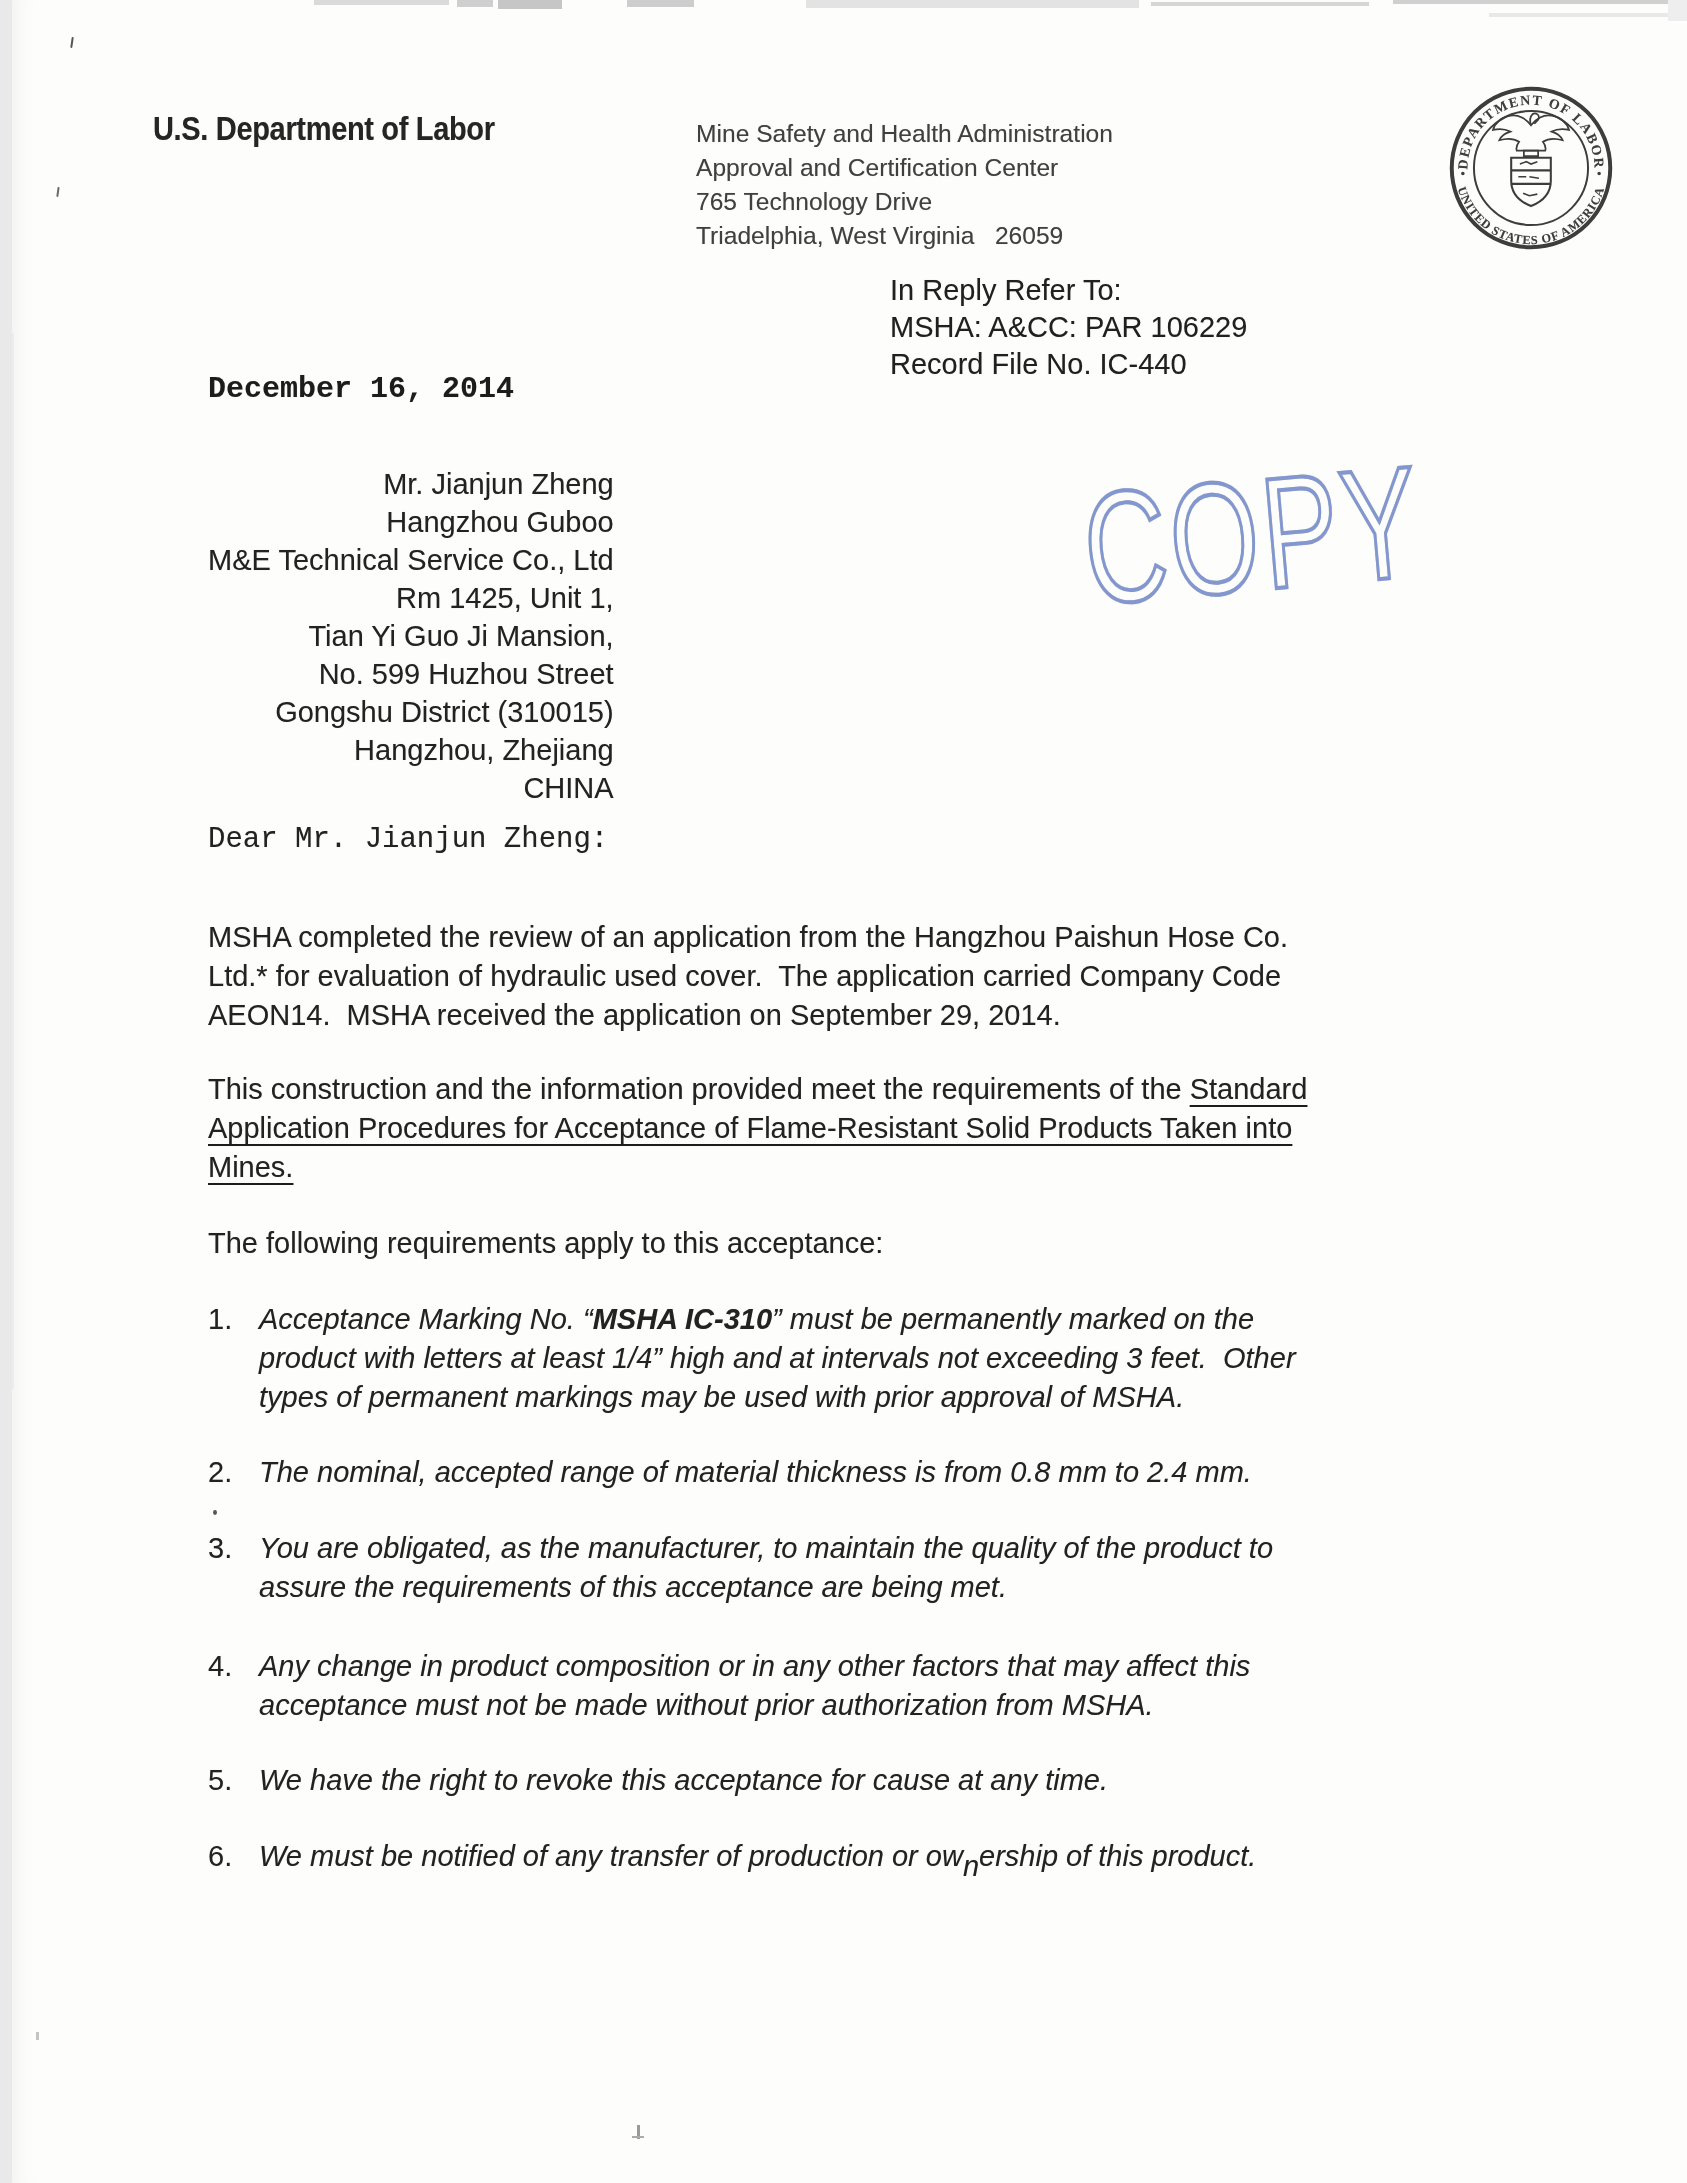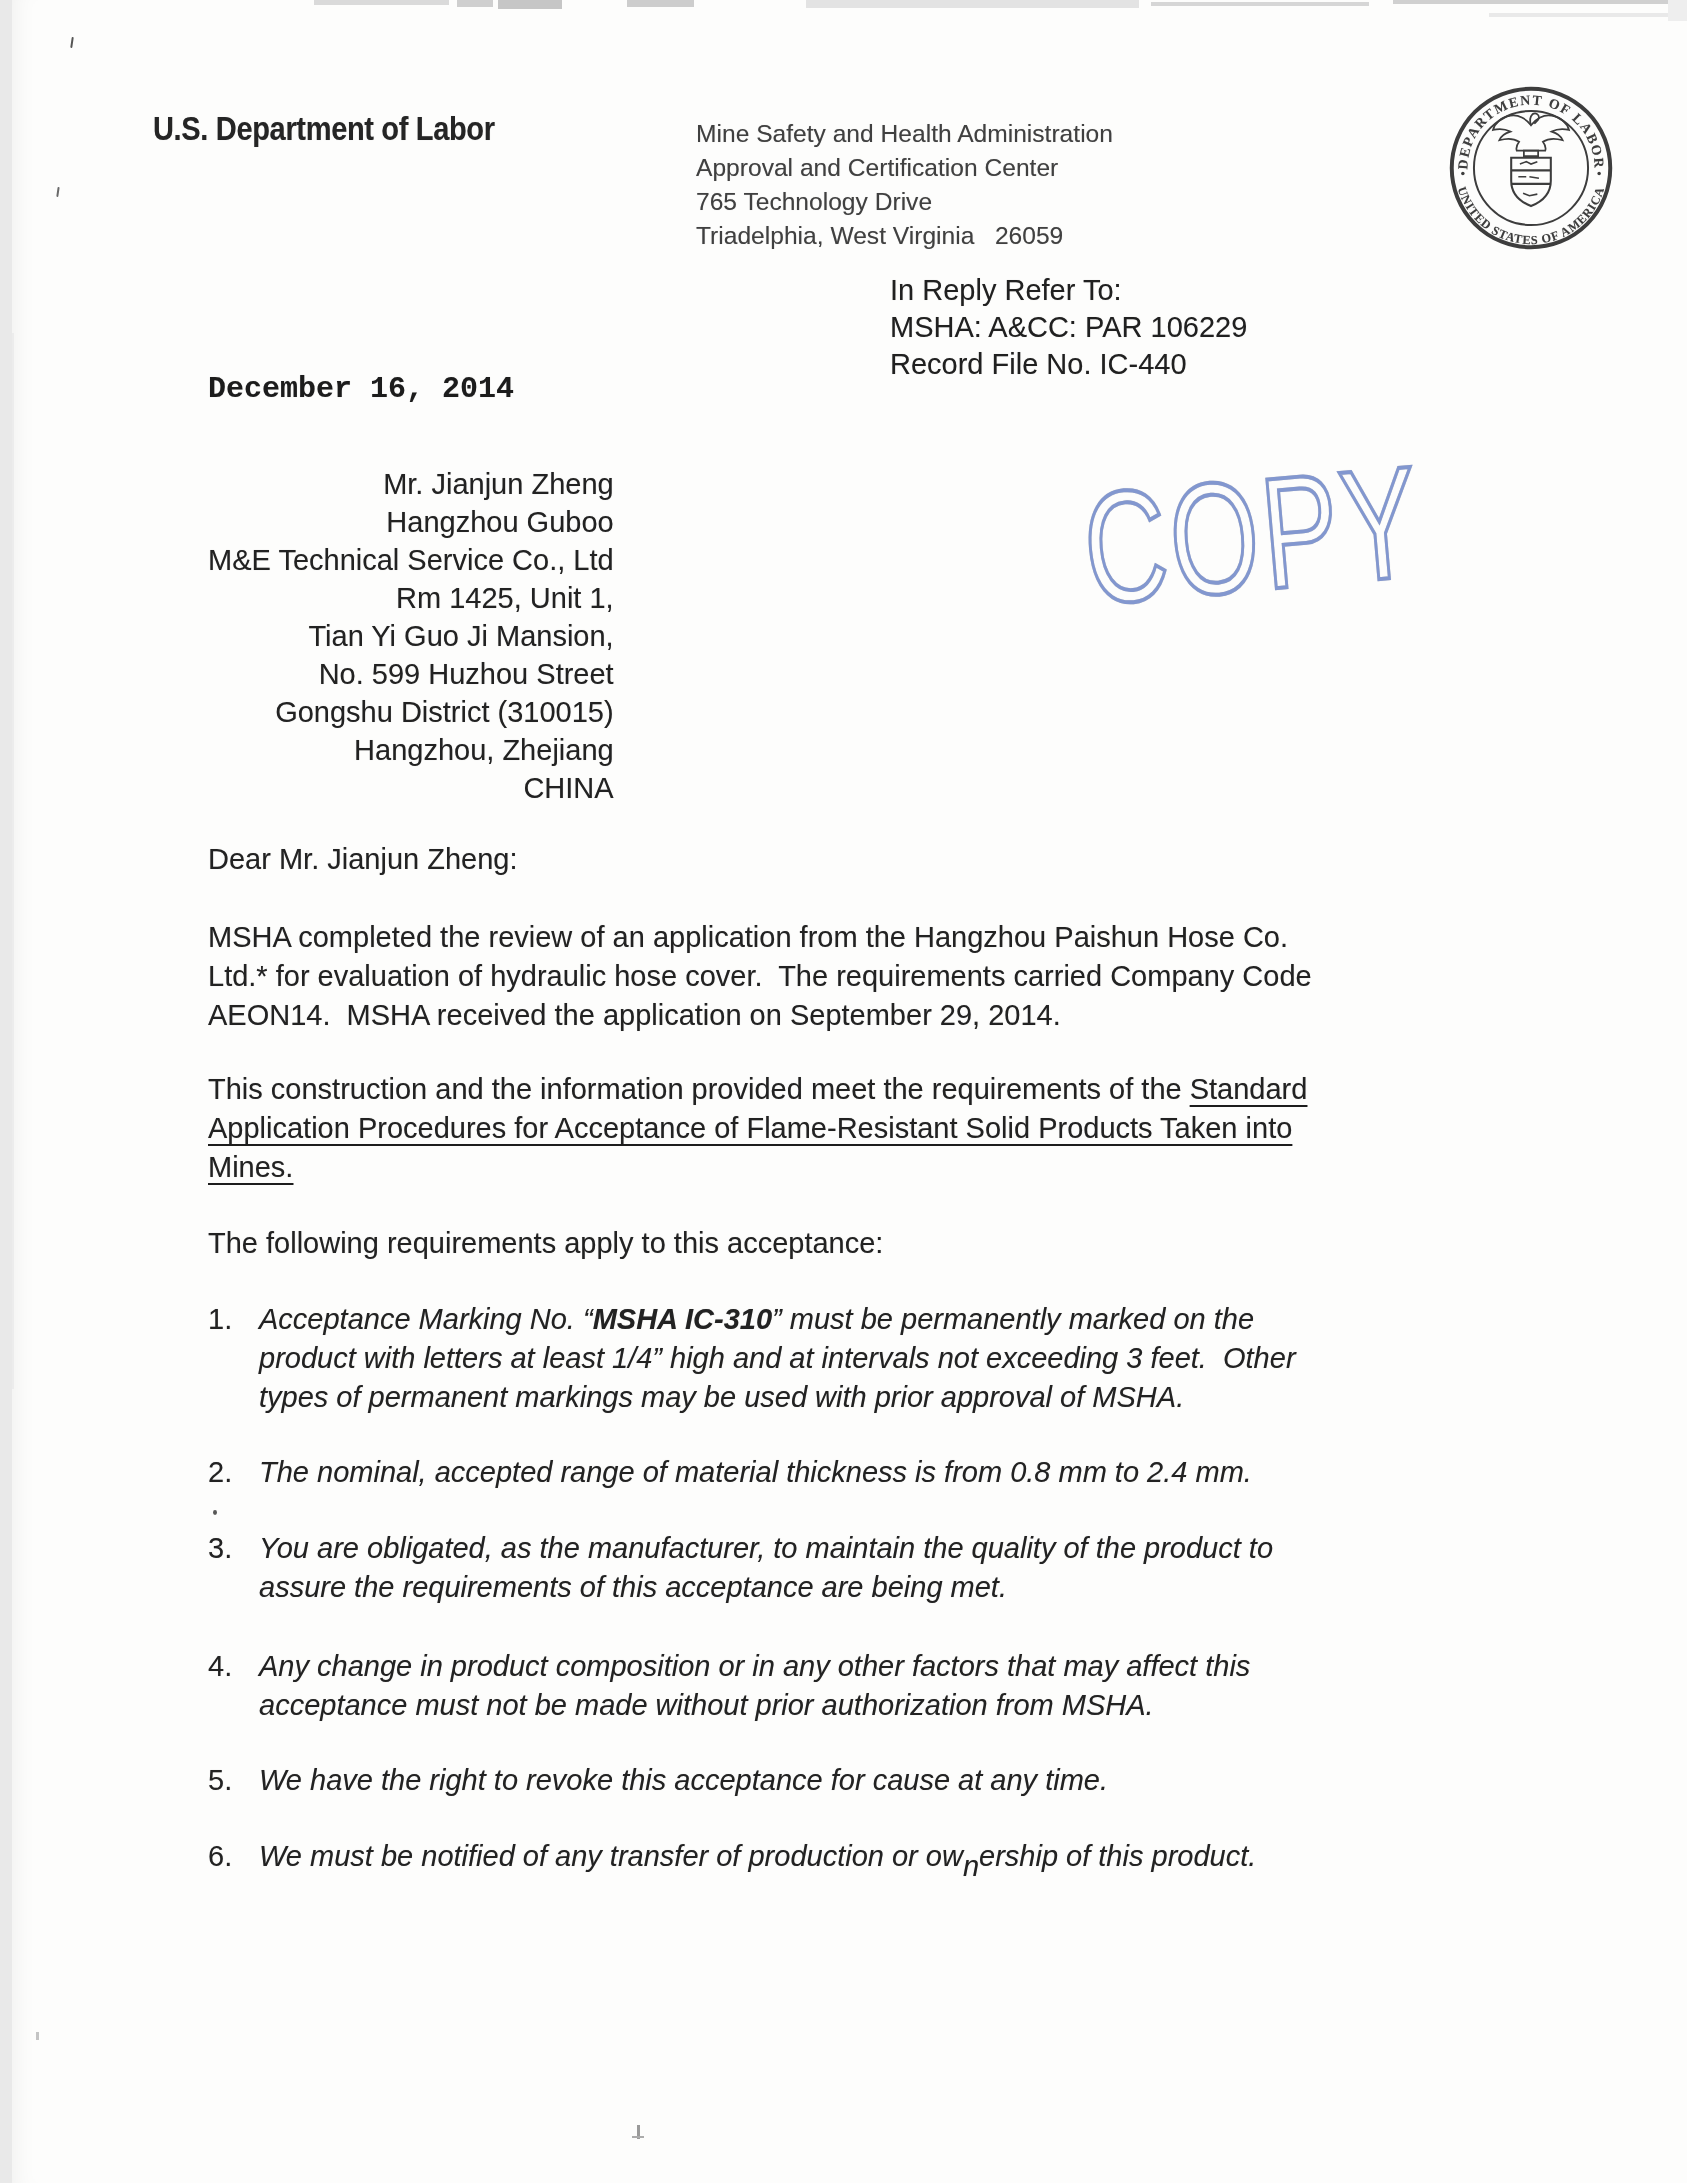--- a/index.html
+++ b/index.html
@@ -105,25 +105,25 @@
     <div class="ln">Hangzhou, Zhejiang</div>
     <div class="ln">CHINA</div>
   </div>
 
   <svg class="abs" width="413" height="222" viewBox="0 0 520 280" style="left:1034px;top:422px;">
     <g transform="translate(260,140) rotate(-5) scale(0.72,1)">
       <text x="0" y="72" text-anchor="middle" font-family="'Liberation Sans',sans-serif" font-size="200" font-weight="400" fill="none" stroke-width="5" letter-spacing="6" opacity="0.88" stroke="#7289c9">COPY</text>
     </g>
   </svg>
 
-  <div class="abs ln" style="left:196px;top:840px;">Dear Mr. Jianjun Zheng:</div>
+  <div class="abs ln" style="left:196px;top:820px;font-family:Liberation Mono, monospace;">Dear Mr. Jianjun Zheng:</div>
 
   <div class="abs" style="left:196px;top:918px;">
     <div class="ln">MSHA completed the review of an application from the Hangzhou Paishun Hose Co.</div>
-    <div class="ln">Ltd.* for evaluation of hydraulic hose cover.  The requirements carried Company Code</div>
+    <div class="ln">Ltd.* for evaluation of hydraulic used cover.  The application carried Company Code</div>
     <div class="ln">AEON14.  MSHA received the application on September 29, 2014.</div>
   </div>
 
   <div class="abs" style="left:196px;top:1070px;">
     <div class="ln"><span>This construction and the information provided meet the requirements of the </span><span class="u">Standard</span></div>
     <div class="ln"><span class="u">Application Procedures for Acceptance of Flame-Resistant Solid Products Taken into</span></div>
     <div class="ln"><span class="u">Mines.</span></div>
   </div>
 
   <div class="abs ln" style="left:196px;top:1224px;">The following requirements apply to this acceptance:</div>

